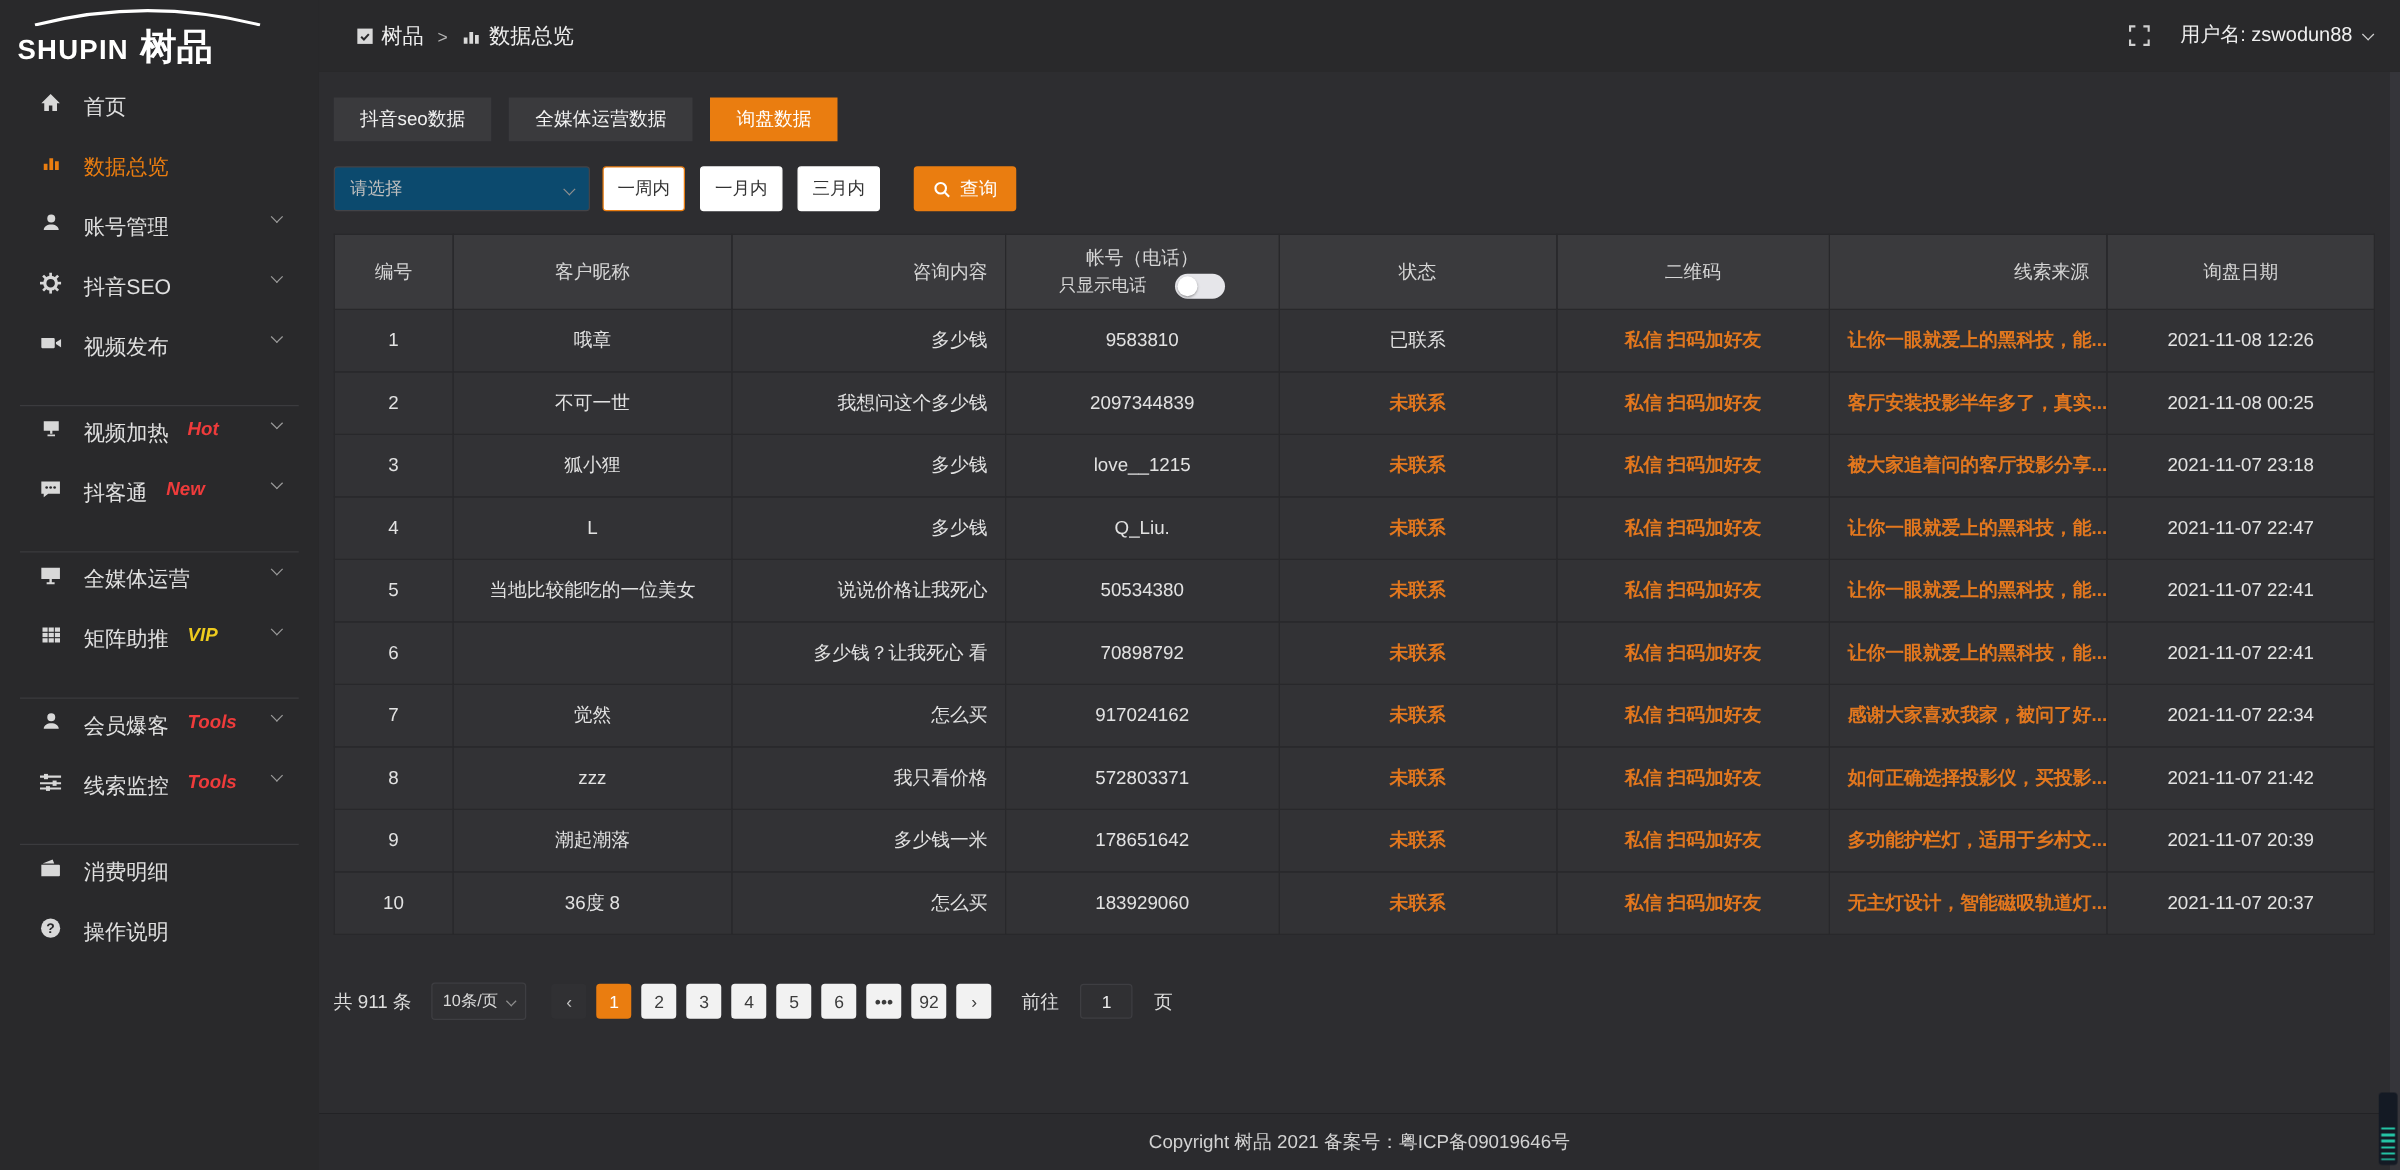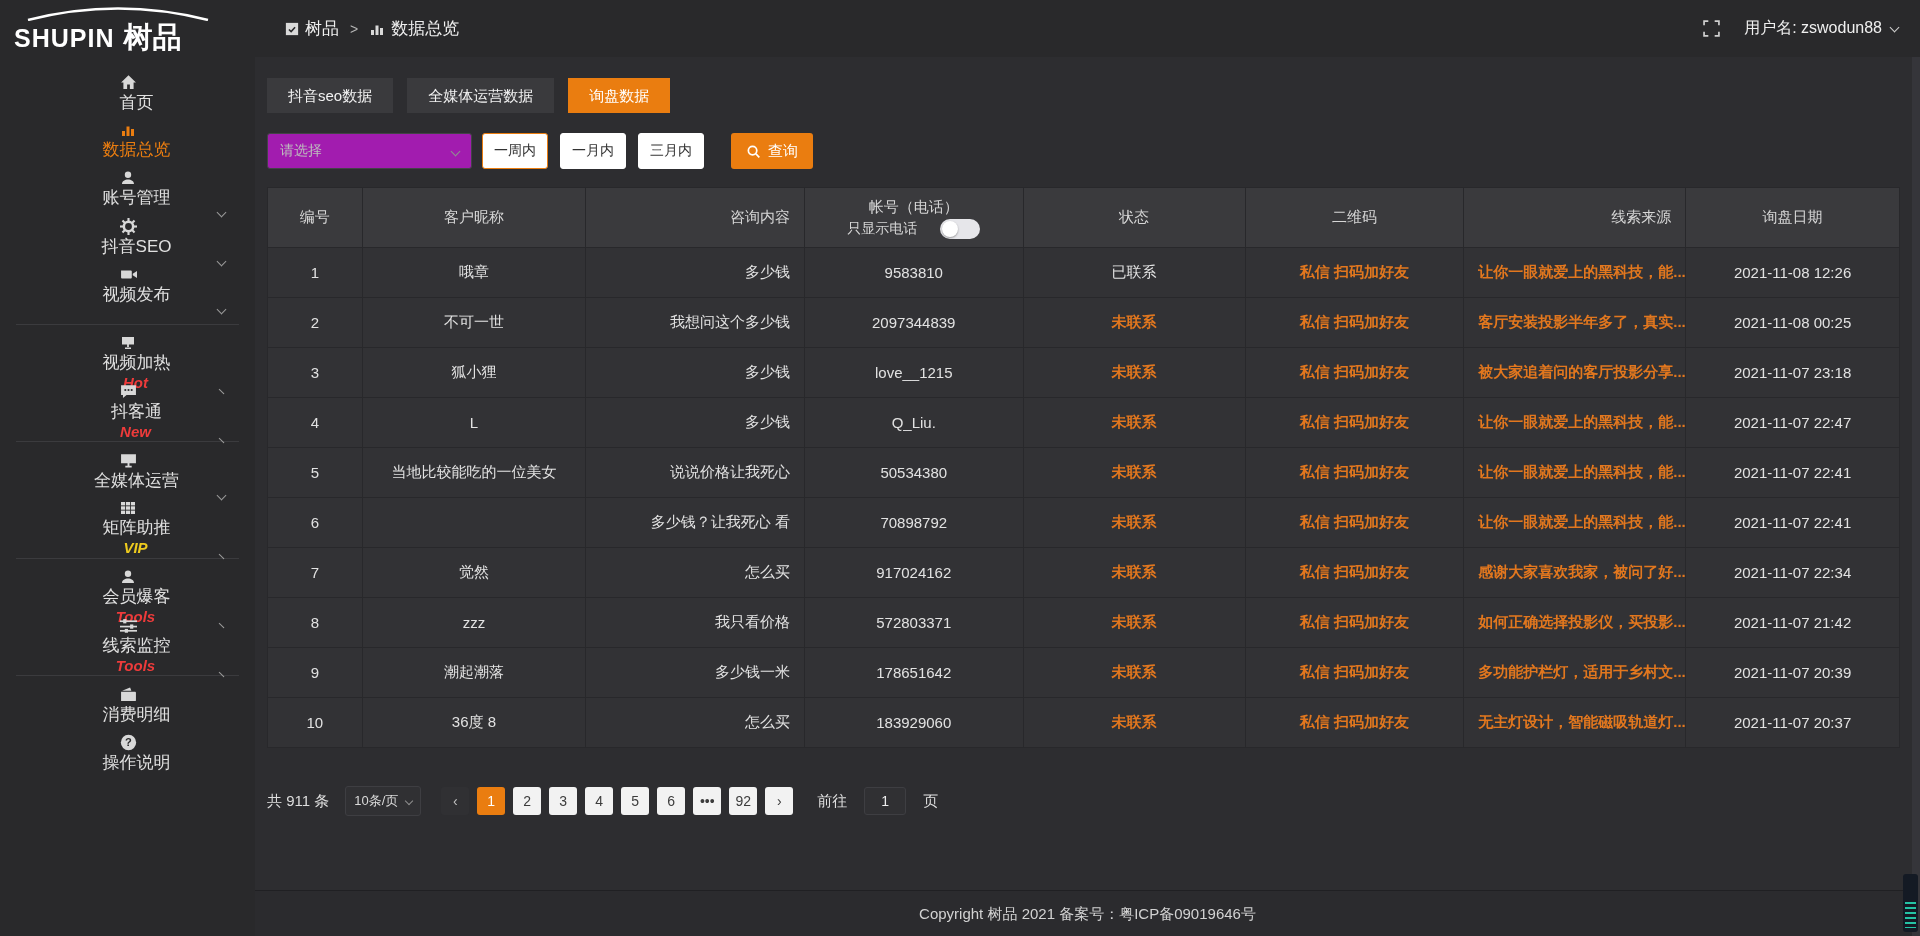--- a/index.html
+++ b/index.html
@@ -17,44 +17,44 @@
   .top-right { display:flex; align-items:center; gap:24px; }
   .fs-icon { color:#cfcfcf; display:inline-flex; cursor:pointer; }
   .user-menu { display:flex; align-items:center; gap:9px; font-size:16px; color:#efefef; cursor:pointer; }
   .user-menu .chev { color:#cfcfcf; margin-top:-3px; }
 
   
   .sidebar { position:fixed; top:0; left:0; bottom:0; width:255px; background:#29292b; z-index:6; }
   .logo { padding:7px 12px 4px 14px; color:#fff; cursor:pointer; }
   .logo svg { display:block; margin-left:4px; }
   .logo-row { display:flex; align-items:baseline; margin-top:-3px; }
-  .logo-en { font-size:25px; font-weight:800; letter-spacing:1px; }
+  .logo-en { font-size:22px; font-weight:800; letter-spacing:1px; }
   .logo-cn { font-size:29px; font-weight:800; margin-left:9px; }
   nav { margin-top:12px; }
-  .mi { height:48px; display:flex; align-items:center; padding:0 30px 0 31px;
-    font-size:17px; color:#e0e0e0; cursor:pointer;flex-direction:column; }
+  .mi { height:48px; display:flex; align-items:flex-start; padding:0 30px 0 31px;
+    font-size:17px; color:#e0e0e0; cursor:pointer; }
   .mi .ic { width:19px; display:inline-flex; justify-content:center; color:#d8d8d8; }
   .mi .ml { margin-left:17px; }
   .mi.active, .mi.active .ic { color:#ea7d10; }
   .mi .chev { margin-left:auto; color:#9a9a9a; }
   .badge { margin-left:15px; font-style:italic; font-weight:bold; font-size:15px; }
   .badge.red { color:#ee3b3b; }
   .badge.yellow { color:#eecb1e; }
   .sep-line { height:1px; background:#3b3b3e; margin:10px 16px; }
 
   
   .main { position:absolute; top:57px; left:255px; right:0; bottom:46px; padding:21px 20px 0 12px; }
 
   .tabs { display:flex; gap:14px; }
   .tab { height:35px; line-height:35px; padding:0 21px; font-size:15px;
     background:#3a3a3d; color:#f2f2f2; cursor:pointer; }
   .tab.active { background:#ea7d10; color:#fff; }
 
   .filter { margin-top:20px; display:flex; align-items:center; }
-  .select { width:205px; height:36px; background:#a21caf; border:1px solid #434347;
+  .select { width:205px; height:36px; background:#0c4a6e; border:1px solid #434347;
     border-radius:3px; display:flex; align-items:center; justify-content:space-between;
     padding:0 12px; color:#bdbdbd; font-size:14px; cursor:pointer; }
   .select .chev { color:#8f8f8f; }
   .periods { display:flex; gap:12px; margin-left:10px; }
   .period { height:36px; padding:0 11px; background:#fff; border:1px solid #fff; border-radius:3px;
     font-size:14px; color:#333; cursor:pointer; font-family:inherit; }
   .period.selected { border:1px solid #ea7d10; }
   .search-btn { margin-left:27px; height:36px; padding:0 15px; background:#ea7d10; border:none;
     border-radius:3px; color:#fff; font-size:15px; display:inline-flex; align-items:center; gap:7px;
     cursor:pointer; font-family:Liberation Sans, sans-serif; }

